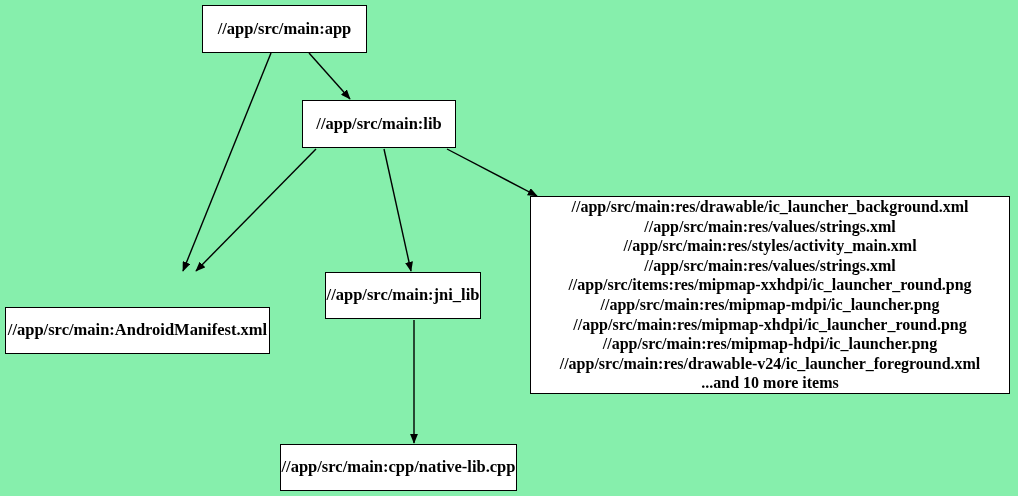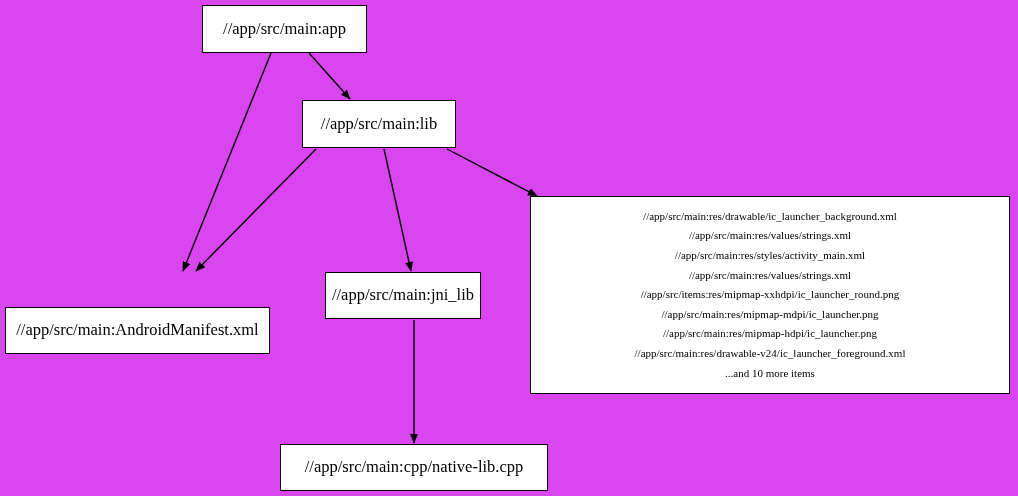--- a/index.html
+++ b/index.html
@@ -5,23 +5,24 @@
 <style>
   html, body {
     margin: 0;
     padding: 0;
     background: #ffffff;
   }
   #graph-canvas {
     position: relative;
     width: 1018px;
     height: 496px;
-    background: #d946ef;
+    background: #86efac;
     overflow: hidden;
     font-family: "Liberation Serif", "DejaVu Serif", serif;
+    font-weight: bold;
   }
   #edge-layer {
     position: absolute;
     left: 0;
     top: 0;
     width: 1018px;
     height: 496px;
     pointer-events: none;
   }
   .graph-node {
@@ -34,21 +35,21 @@
     justify-content: center;
     text-align: center;
     color: #000000;
     font-size: 16.5px;
     line-height: 1.0;
     white-space: nowrap;
   }
   .graph-node.multiline {
     white-space: normal;
     line-height: 19.6px;
-    font-size: 11px;
+    font-size: 16px;
   }
   .node-label {
     display: block;
     width: 100%;
     text-align: center;
   }
   .node-lines {
     display: block;
     width: 100%;
     text-align: center;
@@ -97,23 +98,24 @@
   </div>
 
   <div class="graph-node multiline" style="left: 530px; top: 196px; width: 480px; height: 198px; border-color: rgb(0, 0, 0); background: rgb(255, 255, 255);">
     <span class="node-lines">
         <span class="node-line">//app/src/main:res/drawable/ic_launcher_background.xml</span>
         <span class="node-line">//app/src/main:res/values/strings.xml</span>
         <span class="node-line">//app/src/main:res/styles/activity_main.xml</span>
         <span class="node-line">//app/src/main:res/values/strings.xml</span>
         <span class="node-line">//app/src/items:res/mipmap-xxhdpi/ic_launcher_round.png</span>
         <span class="node-line">//app/src/main:res/mipmap-mdpi/ic_launcher.png</span>
+        <span class="node-line">//app/src/main:res/mipmap-xhdpi/ic_launcher_round.png</span>
         <span class="node-line">//app/src/main:res/mipmap-hdpi/ic_launcher.png</span>
         <span class="node-line">//app/src/main:res/drawable-v24/ic_launcher_foreground.xml</span>
         <span class="node-line">...and 10 more items</span>
       </span>
   </div>
 
-  <div class="graph-node" style="left: 280px; top: 444px; width: 268px; height: 47px; border-color: rgb(0, 0, 0); background: rgb(255, 255, 255);">
+  <div class="graph-node" style="left: 280px; top: 444px; width: 237px; height: 47px; border-color: rgb(0, 0, 0); background: rgb(255, 255, 255);">
     <span class="node-label">//app/src/main:cpp/native-lib.cpp</span>
   </div>
 
 </div>
 
 </body></html>

